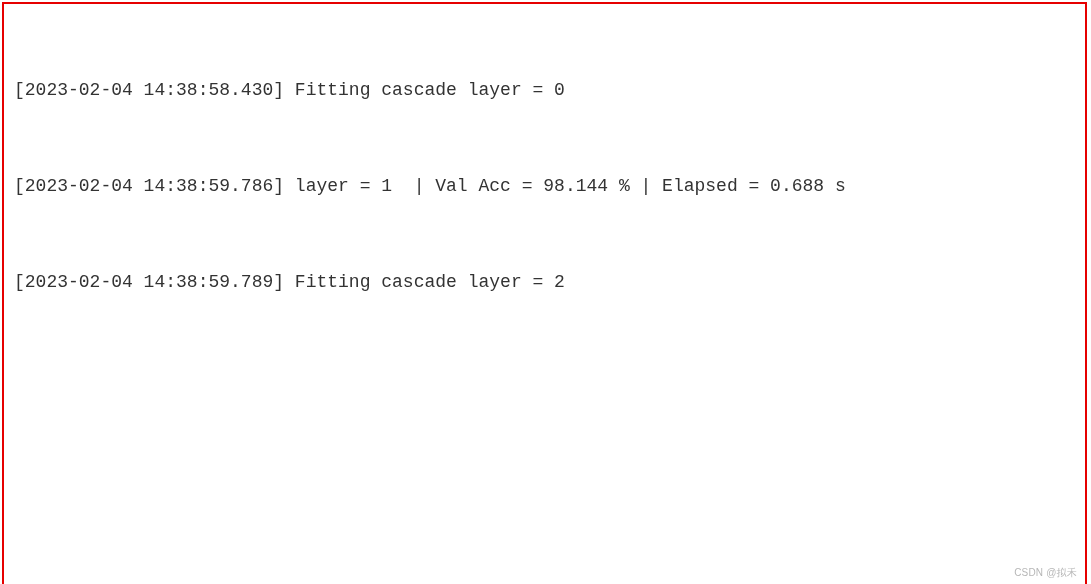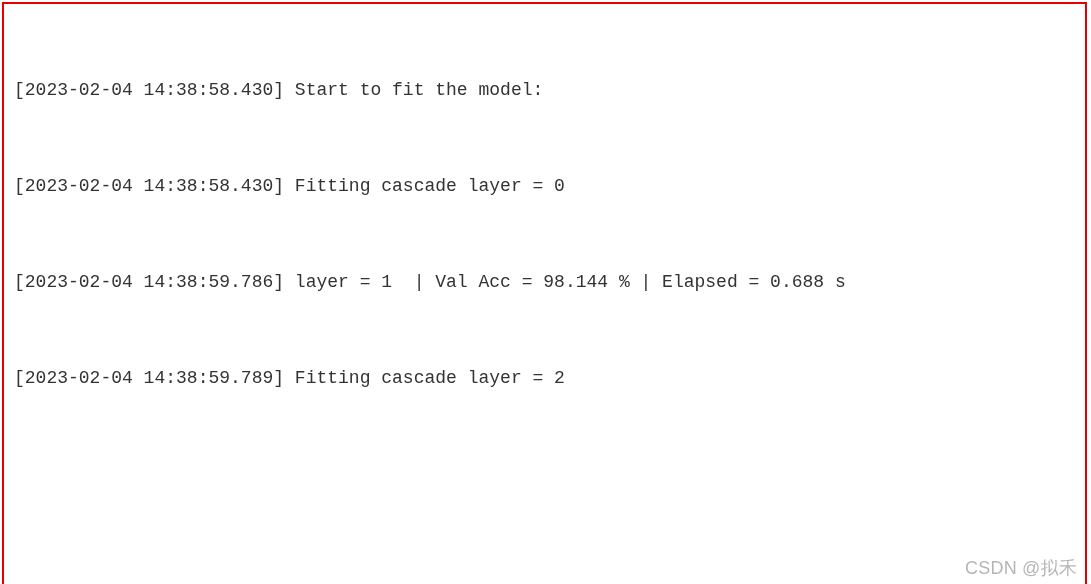--- a/index.html
+++ b/index.html
@@ -20,30 +20,29 @@
       line-height: 1.78;
       white-space: pre;
       overflow: hidden;
     }
     .log-line { display: block; }
     .watermark {
       position: absolute;
       bottom: 4px;
       right: 14px;
       font-family: -apple-system, BlinkMacSystemFont, "Segoe UI", Arial, sans-serif;
-      font-size: 18px;
+      font-size: 10px;
       color: rgba(120,120,120,0.55);
       letter-spacing: 0.2px;
     }
   </style>
 </head>
 <body>
 
 <div class="log-box">
-  <span class="log-line">[2023-02-04 14:38:58.430] Start to fit the model:</span>
   <span class="log-line">[2023-02-04 14:38:58.430] Fitting cascade layer = 0</span>
   <span class="log-line">[2023-02-04 14:38:59.786] layer = 1  | Val Acc = 98.144 % | Elapsed = 0.688 s</span>
   <span class="log-line">[2023-02-04 14:38:59.789] Fitting cascade layer = 2</span>
   
   
   
   
   
   
   

